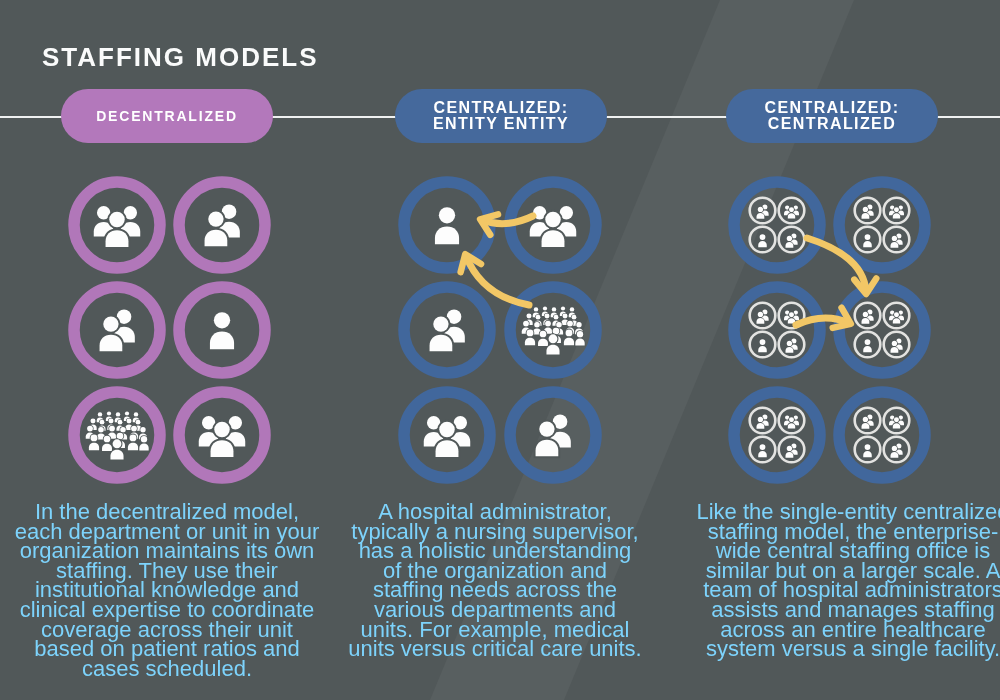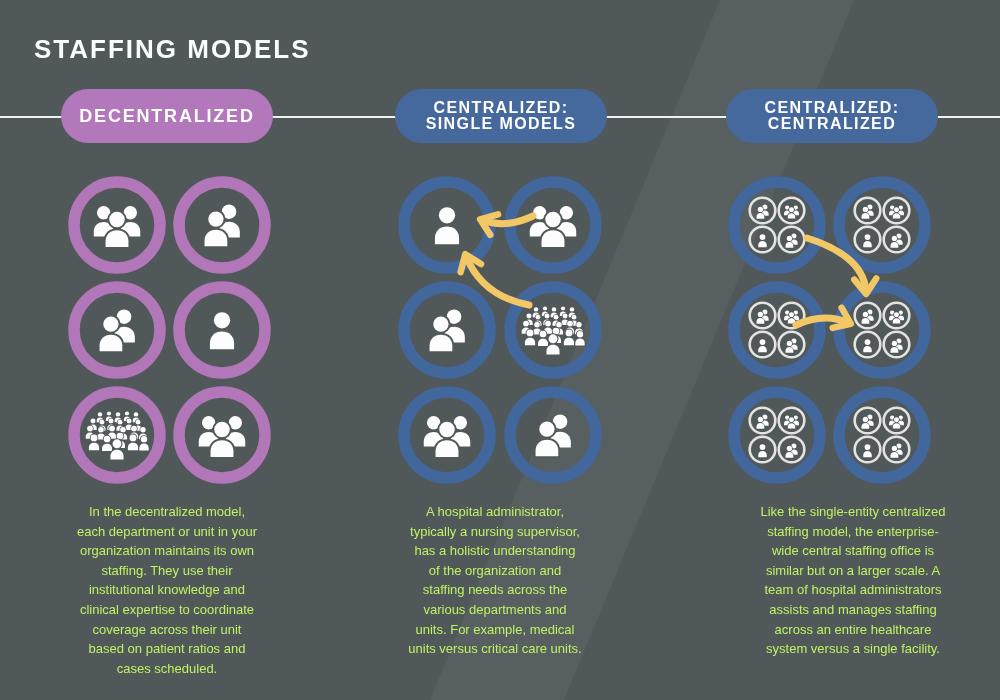--- a/index.html
+++ b/index.html
@@ -1,48 +1,48 @@
 <!DOCTYPE html>
 <html><head>
 <meta charset="utf-8">
 <style>
   html,body{margin:0;padding:0;background:#3a4040;}
   .canvas{position:relative;width:1000px;height:700px;background:#515859;overflow:hidden;
           font-family:"Liberation Sans",sans-serif;}
   .sheen{position:absolute;inset:0;background:rgba(255,255,255,0.042);
          clip-path:polygon(72% 0,85.4% 0,56.4% 100%,43% 100%);pointer-events:none;}
   .topline{position:absolute;left:0;right:0;top:116px;height:2px;background:#eff1f1;z-index:1;}
-  .title{position:absolute;left:30px;top:30px;margin:4px;color:#fafbfb;
+  .title{position:absolute;left:30px;top:30px;margin:12px;color:#fafbfb;
          font-size:26px;font-weight:700;letter-spacing:2px;z-index:2;}
   .pill{position:absolute;top:89px;width:212px;height:54px;border-radius:27px;
         display:flex;flex-direction:column;align-items:center;justify-content:center;
         color:#ffffff;font-weight:700;font-size:16px;letter-spacing:1.4px;
         line-height:16.5px;text-align:center;z-index:3;}
-  .pill.one-line{font-size:18px;letter-spacing:1.8px;align-items:center;}
-  .desc{position:absolute;top:502px;width:326px;color:#bef264;font-size:13px;
+  .pill.one-line{font-size:14px;letter-spacing:1.8px;align-items:center;}
+  .desc{position:absolute;top:502px;width:326px;color:#7dd3fc;font-size:22px;
         line-height:19.6px;text-align:center;white-space:pre-line;z-index:2;}
   #gfx{position:absolute;left:0;top:0;z-index:2;}
   .flow-arrow{fill:none;stroke:#f2c766;stroke-width:7;stroke-linecap:round;}
   #gfx .sep{stroke:#515859;stroke-width:2.4;paint-order:stroke;}
 </style>
 </head>
 <body>
 
 <div class="canvas">
   <div class="sheen"></div>
   <div class="topline"></div>
   <h1 class="title">STAFFING MODELS</h1>
 
   <div id="pills">
       <div class="pill one-line" style="left: 61px; background: rgb(179, 120, 187);">
         <span>DECENTRALIZED</span>
       </div>
       <div class="pill" style="left: 395px; background: rgb(69, 105, 156);">
         <span>CENTRALIZED:</span>
-        <span>SINGLE MODELS</span>
+        <span>ENTITY ENTITY</span>
       </div>
       <div class="pill" style="left: 726px; background: rgb(69, 105, 156);">
         <span>CENTRALIZED:</span>
         <span>CENTRALIZED</span>
       </div>
     </div>
 
   <svg id="gfx" width="1000" height="700" viewBox="0 0 1000 700">
     <defs>
       <g id="icn-person">

